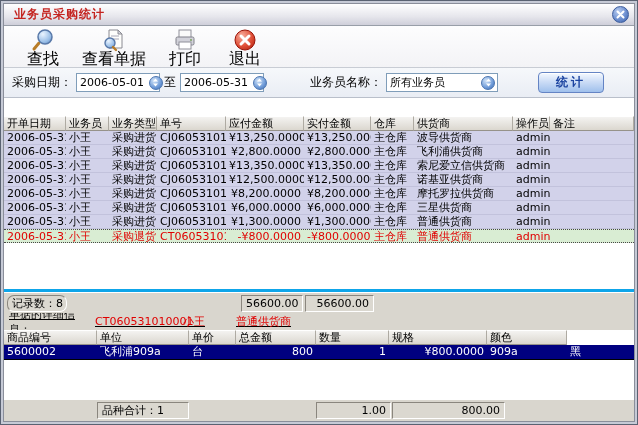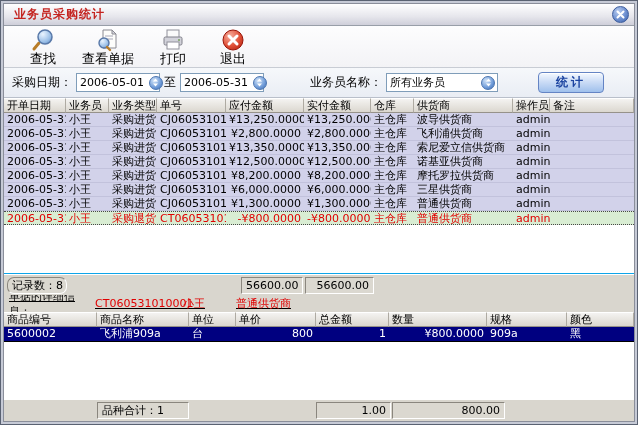--- a/index.html
+++ b/index.html
@@ -11,39 +11,39 @@
 
   
   .titlebar { height:22px; flex:0 0 22px; background:linear-gradient(#ffffff,#e6e6ec 60%,#cfcfda); border-bottom:1px solid #989ea8; display:flex; align-items:center; padding:0 5px 0 10px; }
   .title { color:#c42420; font-weight:bold; font-size:12px; letter-spacing:1px; }
   .closebtn { margin-left:auto; width:17px; height:17px; border-radius:50%; background:radial-gradient(circle at 35% 30%, #b9cdf0, #6d8fd0 55%, #3c60a8); border:1px solid #3c5c9c; display:flex; align-items:center; justify-content:center; cursor:default; }
 
   
   .toolbar { height:42px; flex:0 0 42px; background:linear-gradient(#fdfdfe,#f3f3f6); border-bottom:1px solid #c8ccd4; display:flex; align-items:center; gap:6px; padding:1px 0 1px 12px; }
   .tbtn { display:flex; flex-direction:column; align-items:center; justify-content:center; min-width:54px; padding:1px 6px; height:40px; }
   .tbtn .ticon { height:24px; display:flex; align-items:center; justify-content:center; }
-  .tbtn .tlabel { font-size:13px; line-height:13px; }
+  .tbtn .tlabel { font-size:16px; line-height:13px; }
 
   
   .filterbar { height:30px; flex:0 0 30px; background:linear-gradient(#f6f8fb,#e9edf4); border-bottom:1px solid #b9bfca; display:flex; align-items:center; padding-left:8px; }
   .flabel { font-size:12px; }
   .combo { display:inline-flex; align-items:center; height:19px; border:1px solid #7f9db9; background:#fff; margin:0 4px; }
   .combo .val { padding:0 3px; font-size:11px; white-space:nowrap; }
   .combo .spin { width:14px; height:14px; margin:0 2px; border-radius:50%; background:radial-gradient(circle at 35% 30%, #d2e4f8, #6f9bd8 60%, #3c6cb0); border:1px solid #4a74b0; display:flex; align-items:center; justify-content:center; flex:0 0 14px; }
   .combo.date { width:84px; }
   .combo.name { width:112px;justify-content:space-between; }
   .statbtn { margin-left:36px; width:66px; height:21px; border:1px solid #6484c4; border-radius:4px; background:linear-gradient(#f4f9ff,#cdddf6 45%,#9fc0ec); box-shadow:inset 0 1px 0 #fff; color:#1c44a0; font-weight:bold; font-size:12px; letter-spacing:3px; display:flex; align-items:center; justify-content:center; }
 
   
   .main-grid   { display:grid; grid-template-columns:62px 43px 48px 69px 78px 67px 43px 99px 37px minmax(0,1fr); }
   .detail-grid { display:grid; grid-template-columns:93px 92px 47px 80px 73px 98px 80px minmax(0,1fr); }
   .hcell { height:15px; line-height:13px; padding:0 3px; background:linear-gradient(#f4f3f1,#dbd7cf); border-right:1px solid #aeaaa2; border-bottom:1px solid #96928a; border-top:1px solid #fff; white-space:nowrap; overflow:hidden; }
   .tcell { padding:0 3px; white-space:nowrap; overflow:hidden; line-height:13px; }
 
-  .main-area { height:176px; flex:0 0 176px; background:#fff; border-bottom:1px solid #0ea5e9; }
+  .main-area { height:176px; flex:0 0 176px; background:#fff; border-bottom:3px solid #0ea5e9;margin-top:18px; }
   .trow { height:14px; background:#d2d2ea; border-bottom:1px solid #c2c2dc; }
   .trow.selected { background:#d9edd3; color:#e00000; border-top:1px dotted #484848; border-bottom:1px dotted #484848; }
   .trow > :nth-child(5), .trow > :nth-child(6) { text-align:right; }
 
   .drow { height:15px; background:#fff; line-height:14px; }
   .drow.selected { background:#000080; color:#fff; border-bottom:1px solid #000; }
   .drow > :nth-child(4), .drow > :nth-child(5), .drow > :nth-child(6) { text-align:right; }
 
   
   .graybar { background:#d9d6ce; position:relative; }
@@ -304,21 +304,20 @@
     <div class="detailinfo">
       <span class="dlabel">单据的详细信息：</span>
       <span class="red docno">CT060531010001</span>
       <span class="red dsales">小王</span>
       <span class="red">普通供货商</span>
     </div>
 
     <div>
       <div class="detail-grid">
         <div class="hcell">商品编号</div>
-        <div class="hcell">商品名称</div>
         <div class="hcell">单位</div>
         <div class="hcell">单价</div>
         <div class="hcell">总金额</div>
         <div class="hcell">数量</div>
         <div class="hcell">规格</div>
         <div class="hcell">颜色</div>
       </div>
       <div>
 
           <div class="drow detail-grid selected">

